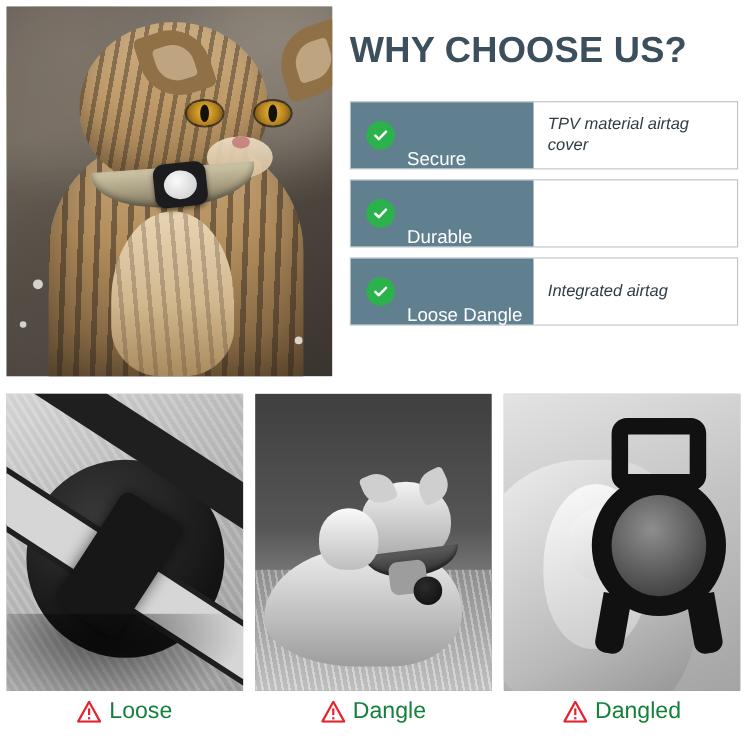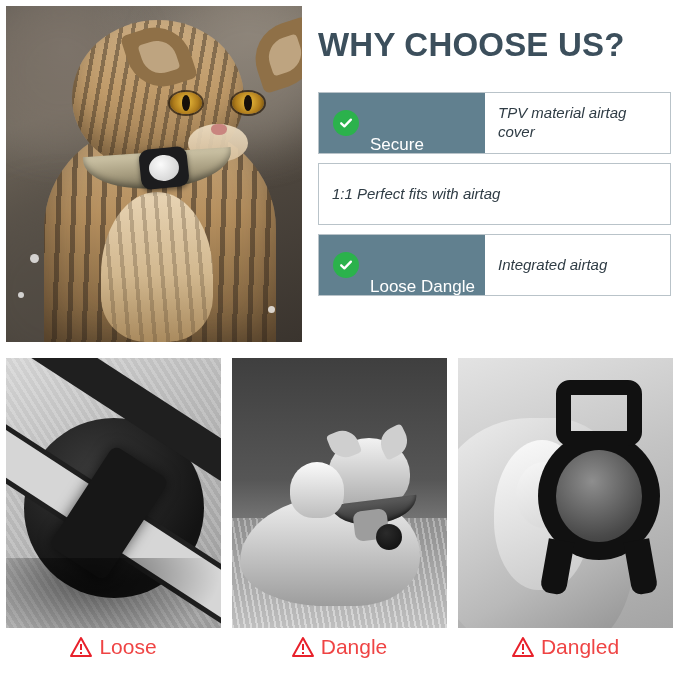--- a/index.html
+++ b/index.html
@@ -186,21 +186,21 @@
   .p3-ring{position:absolute;left:6px;top:52px;width:122px;height:128px;border-radius:50%;background:#111;}
   .p3-tag{position:absolute;left:24px;top:70px;width:86px;height:92px;border-radius:50%;background:radial-gradient(circle at 42% 34%,#8e8e8e,#4a4a4a 70%,#333 100%);}
   .p3-legL{position:absolute;left:12px;top:160px;width:26px;height:54px;border-radius:0 0 10px 10px;background:#111;transform:rotate(10deg);}
   .p3-legR{position:absolute;left:96px;top:160px;width:26px;height:54px;border-radius:0 0 10px 10px;background:#111;transform:rotate(-10deg);}
 
   .caption{
     margin-top:8px;display:flex;align-items:center;justify-content:center;gap:7px;
   }
   .warn{display:block;}
   .caption-text{
-    font-size:21px;color:#ef4444;line-height:1;
+    font-size:21px;color:#15803d;line-height:1;
   }
 </style>
 </head>
 <body>
 
 <div class="top">
 
   <div class="hero-photo">
     <div class="hero-bg"></div>
     <div class="hero-blur-a"></div>
@@ -247,21 +247,28 @@
           <svg width="16" height="16" viewBox="0 0 16 16">
               <path d="M3.2 8.3 L6.4 11.4 L12.9 4.6" fill="none" stroke="#ffffff" stroke-width="2.3" stroke-linecap="round" stroke-linejoin="round"></path>
             </svg>
         </span>
         <span class="feat">Secure</span>
       </div>
       <div class="cell-right">TPV material airtag cover</div>
     </div>
 
     <div class="row">
-      <div class="cell-right">1:1 Perfect fits with airtag</div>
+      <div class="cell-left">
+        <span class="check">
+          <svg width="16" height="16" viewBox="0 0 16 16">
+              <path d="M3.2 8.3 L6.4 11.4 L12.9 4.6" fill="none" stroke="#ffffff" stroke-width="2.3" stroke-linecap="round" stroke-linejoin="round"></path>
+            </svg>
+        </span>
+        <span class="feat">Durable</span>
+      </div>
     </div>
 
     <div class="row">
       <div class="cell-left">
         <span class="check">
           <svg width="16" height="16" viewBox="0 0 16 16">
               <path d="M3.2 8.3 L6.4 11.4 L12.9 4.6" fill="none" stroke="#ffffff" stroke-width="2.3" stroke-linecap="round" stroke-linejoin="round"></path>
             </svg>
         </span>
         <span class="feat">Loose Dangle</span>

